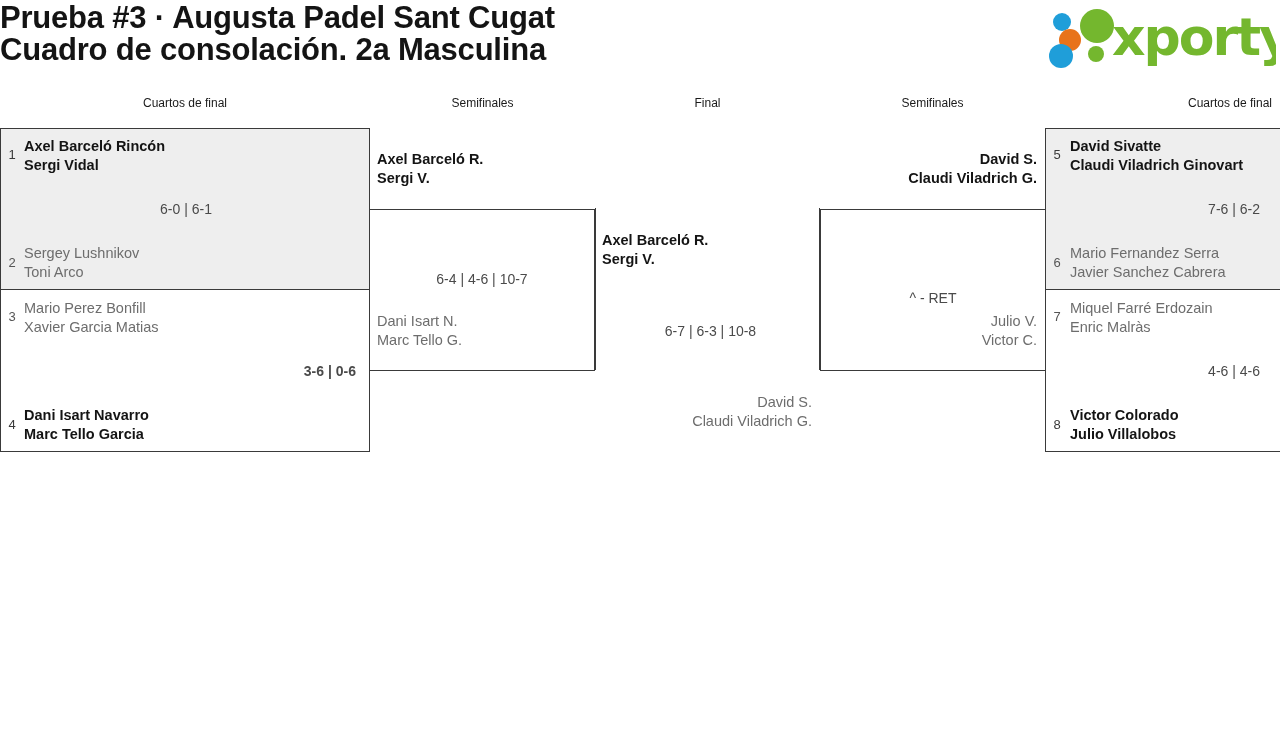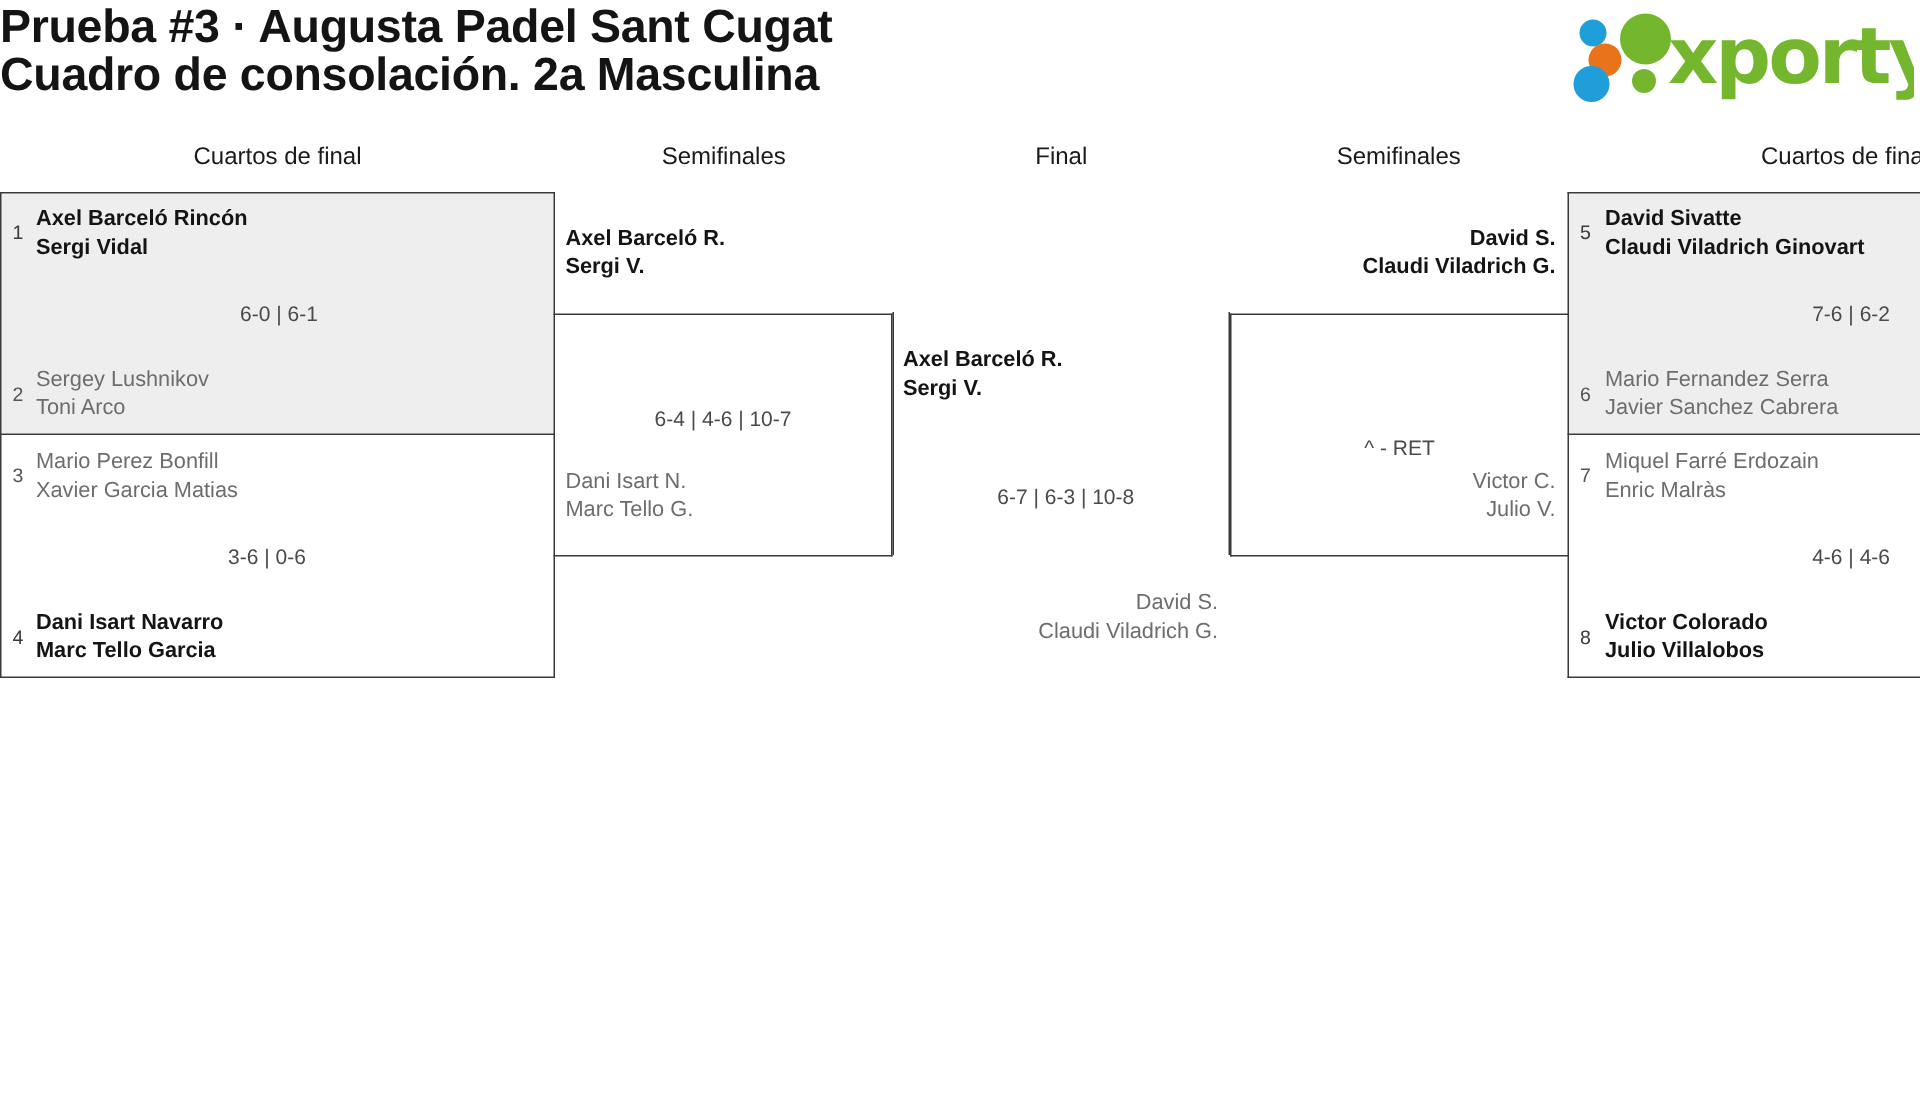--- a/index.html
+++ b/index.html
@@ -22,21 +22,21 @@
 
   .logo {
     position: absolute; right: 4px; top: 6px;
     width: 232px; height: 62px;
   }
   .logo svg { display: block; width: 232px; height: 62px; }
 
   
   .round-head {
     position: absolute; top: 96px;
-    font-size: 16px; font-weight: 400; color: #1a1a1a;
+    font-size: 12px; font-weight: 400; color: #1a1a1a;
     text-align: center; white-space: nowrap;
   }
   .rh0 { left: 0;    width: 370px; }
   .rh1 { left: 370px; width: 225px; }
   .rh2 { left: 595px; width: 225px; }
   .rh3 { left: 820px; width: 225px; }
   .rh4 { left: 1045px; width: 370px; text-align: center; }
 
   .names {
     position: absolute;
@@ -115,21 +115,21 @@
   <div class="ln-v" style="left:0px;   top:290px; height:162px;"></div>
   <div class="ln-v" style="left:369px; top:290px; height:162px;"></div>
   <div class="ln-h" style="left:0px;   top:451px; width:370px;"></div>
 
   <div class="seed" style="left:4px; top:309px;">3</div>
   <div class="names lose" style="left:24px; top:299px;">
     <span class="l">Mario Perez Bonfill</span>
     <span class="l">Xavier Garcia Matias</span>
   </div>
 
-  <div class="score" style="left:0px; top:363px; width:356px; text-align:center;">3-6 | 0-6</div>
+  <div class="score" style="left:0px; top:363px; width:356px; text-align:right;font-weight:bold;">3-6 | 0-6</div>
 
   <div class="seed win" style="left:4px; top:417px;">4</div>
   <div class="names win" style="left:24px; top:406px;">
     <span class="l">Dani Isart Navarro</span>
     <span class="l">Marc Tello Garcia</span>
   </div>
 
   <div class="ln-h" style="left:369px; top:209px; width:226px;"></div>
   <div class="ln-v" style="left:594px; top:209px; height:162px;"></div>
   <div class="ln-h" style="left:369px; top:370px; width:226px;"></div>
@@ -166,22 +166,22 @@
   <div class="ln-h" style="left:820px; top:370px; width:226px;"></div>
 
   <div class="names win" style="left:820px; top:150px; width:217px; text-align:right;">
     <span class="l">David S.</span>
     <span class="l">Claudi Viladrich G.</span>
   </div>
 
   <div class="score" style="left:820px; top:242px; width:226px; text-align:center;margin-top:48px;">^ - RET</div>
 
   <div class="names lose" style="left:820px; top:312px; width:217px; text-align:right;">
+    <span class="l">Julio V.</span>
     <span class="l">Victor C.</span>
-    <span class="l">Julio V.</span>
   </div>
 
   <div class="shade" style="left:1046px; top:129px; width:234px; height:160px;"></div>
   <div class="ln-h" style="left:1045px; top:128px; width:235px;"></div>
   <div class="ln-v" style="left:1045px; top:128px; height:162px;"></div>
   <div class="ln-h" style="left:1045px; top:289px; width:235px;"></div>
 
   <div class="seed win" style="left:1049px; top:147px;">5</div>
   <div class="names win" style="left:1070px; top:137px;">
     <span class="l">David Sivatte</span>

